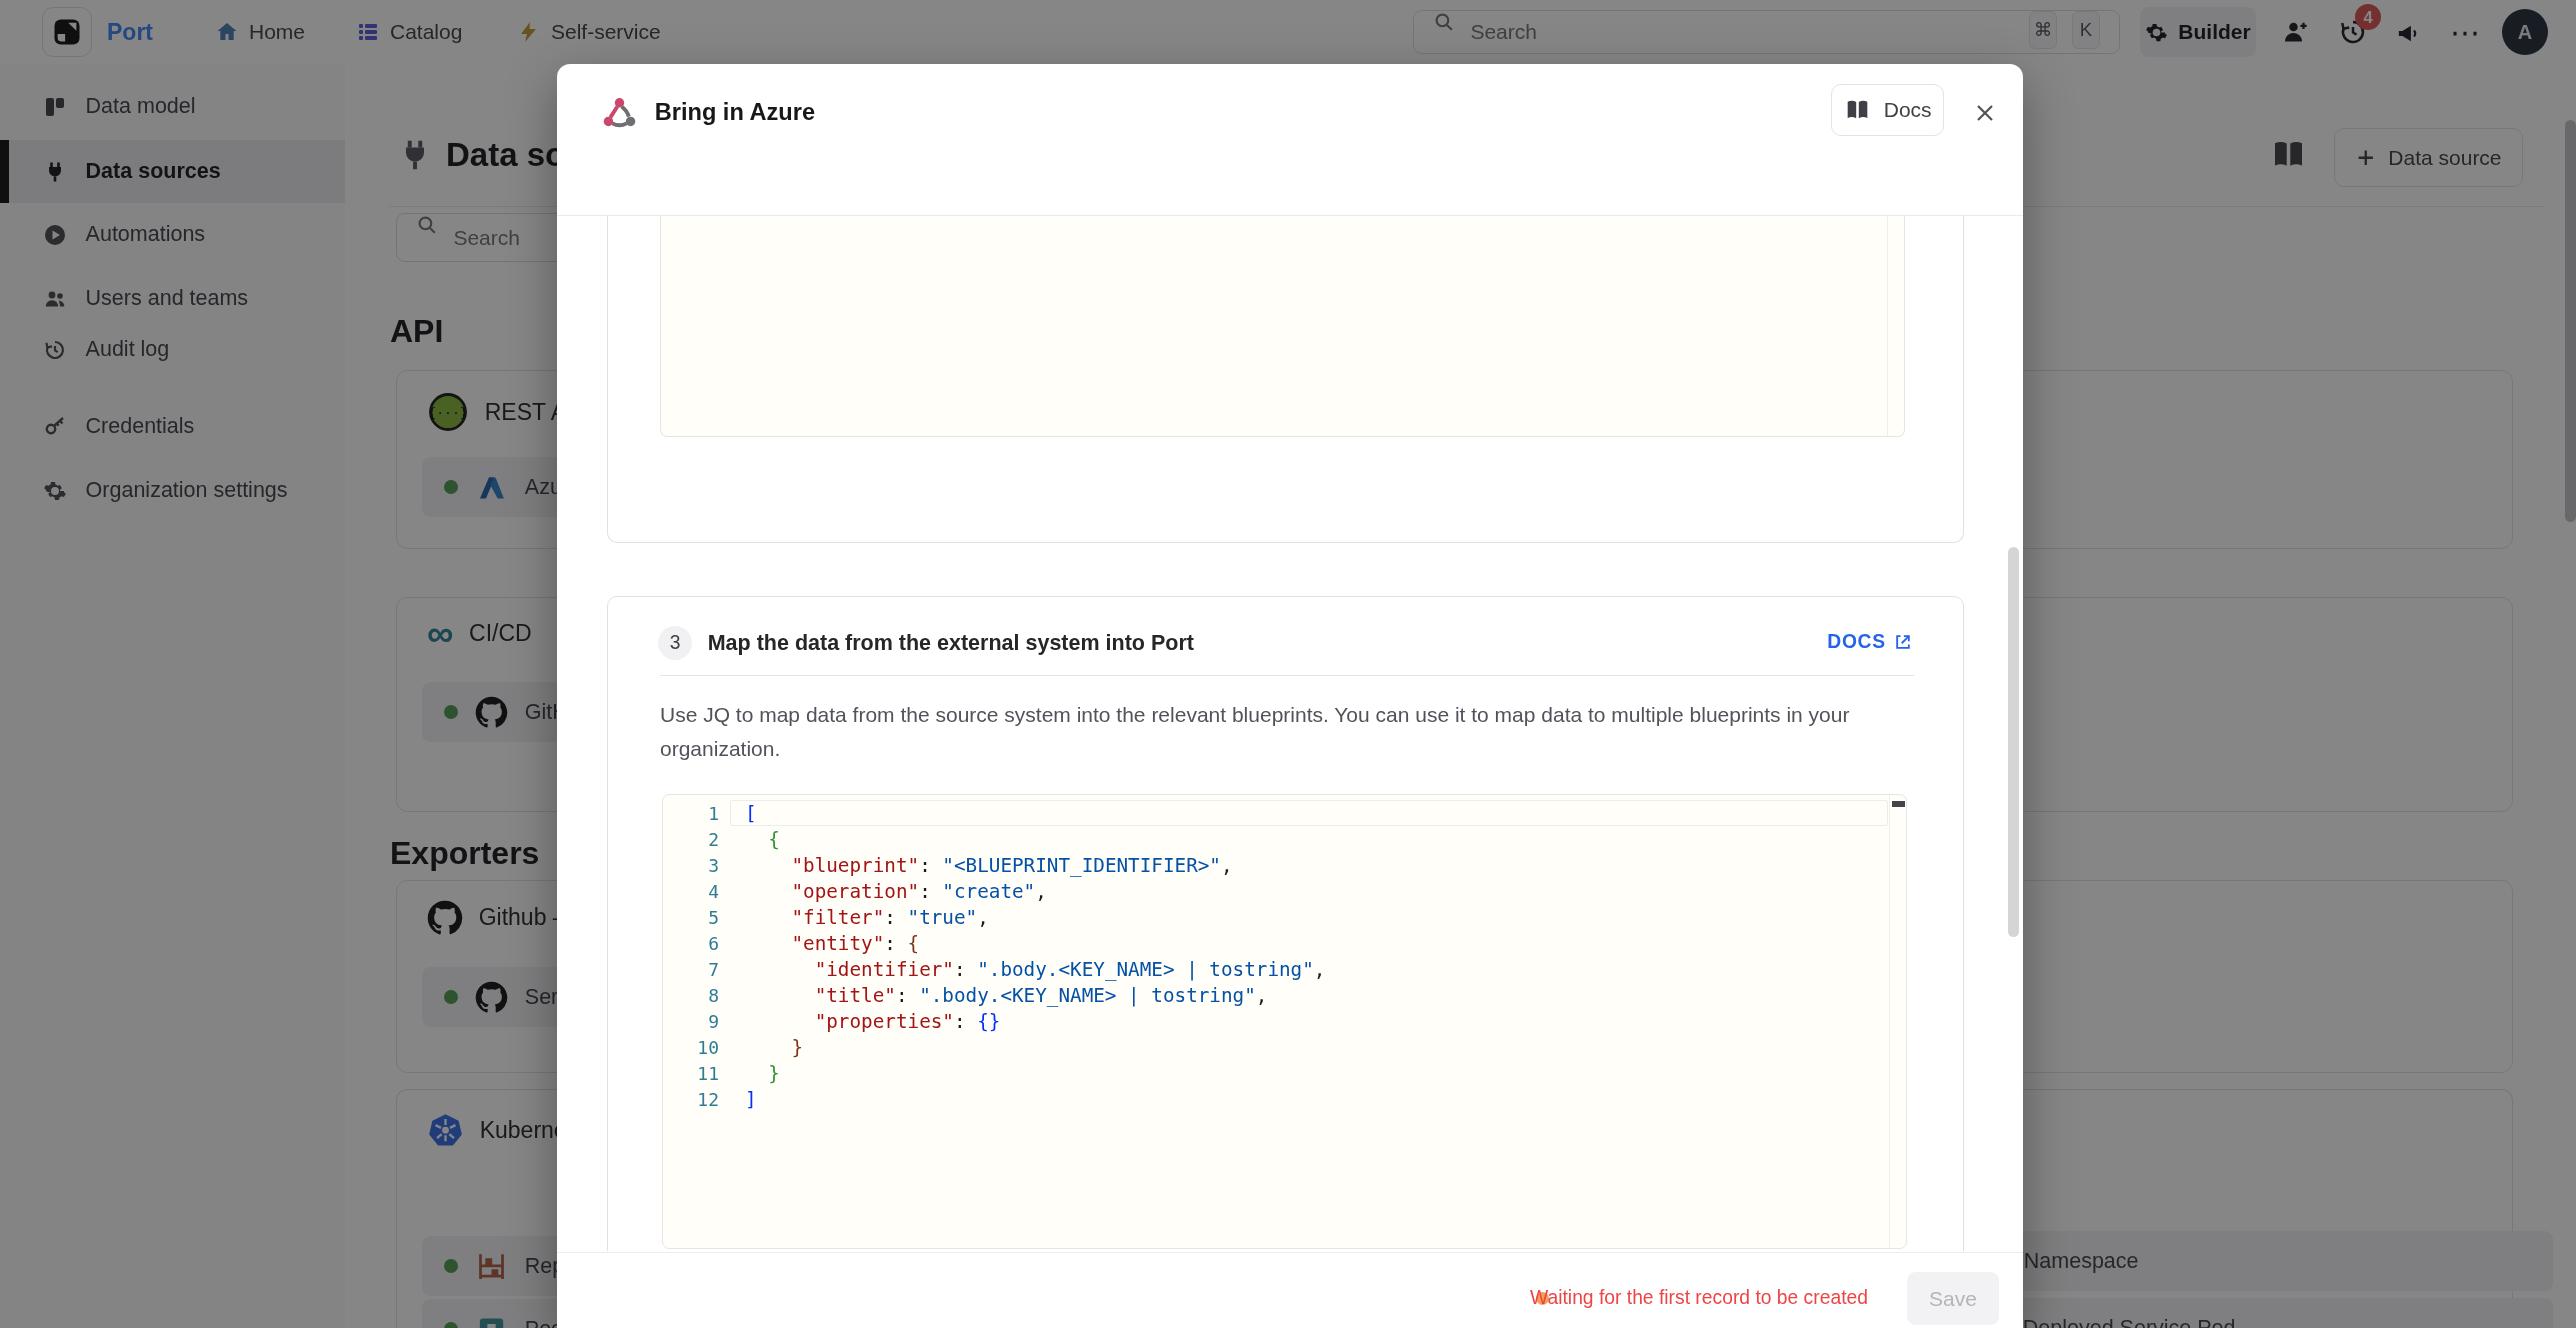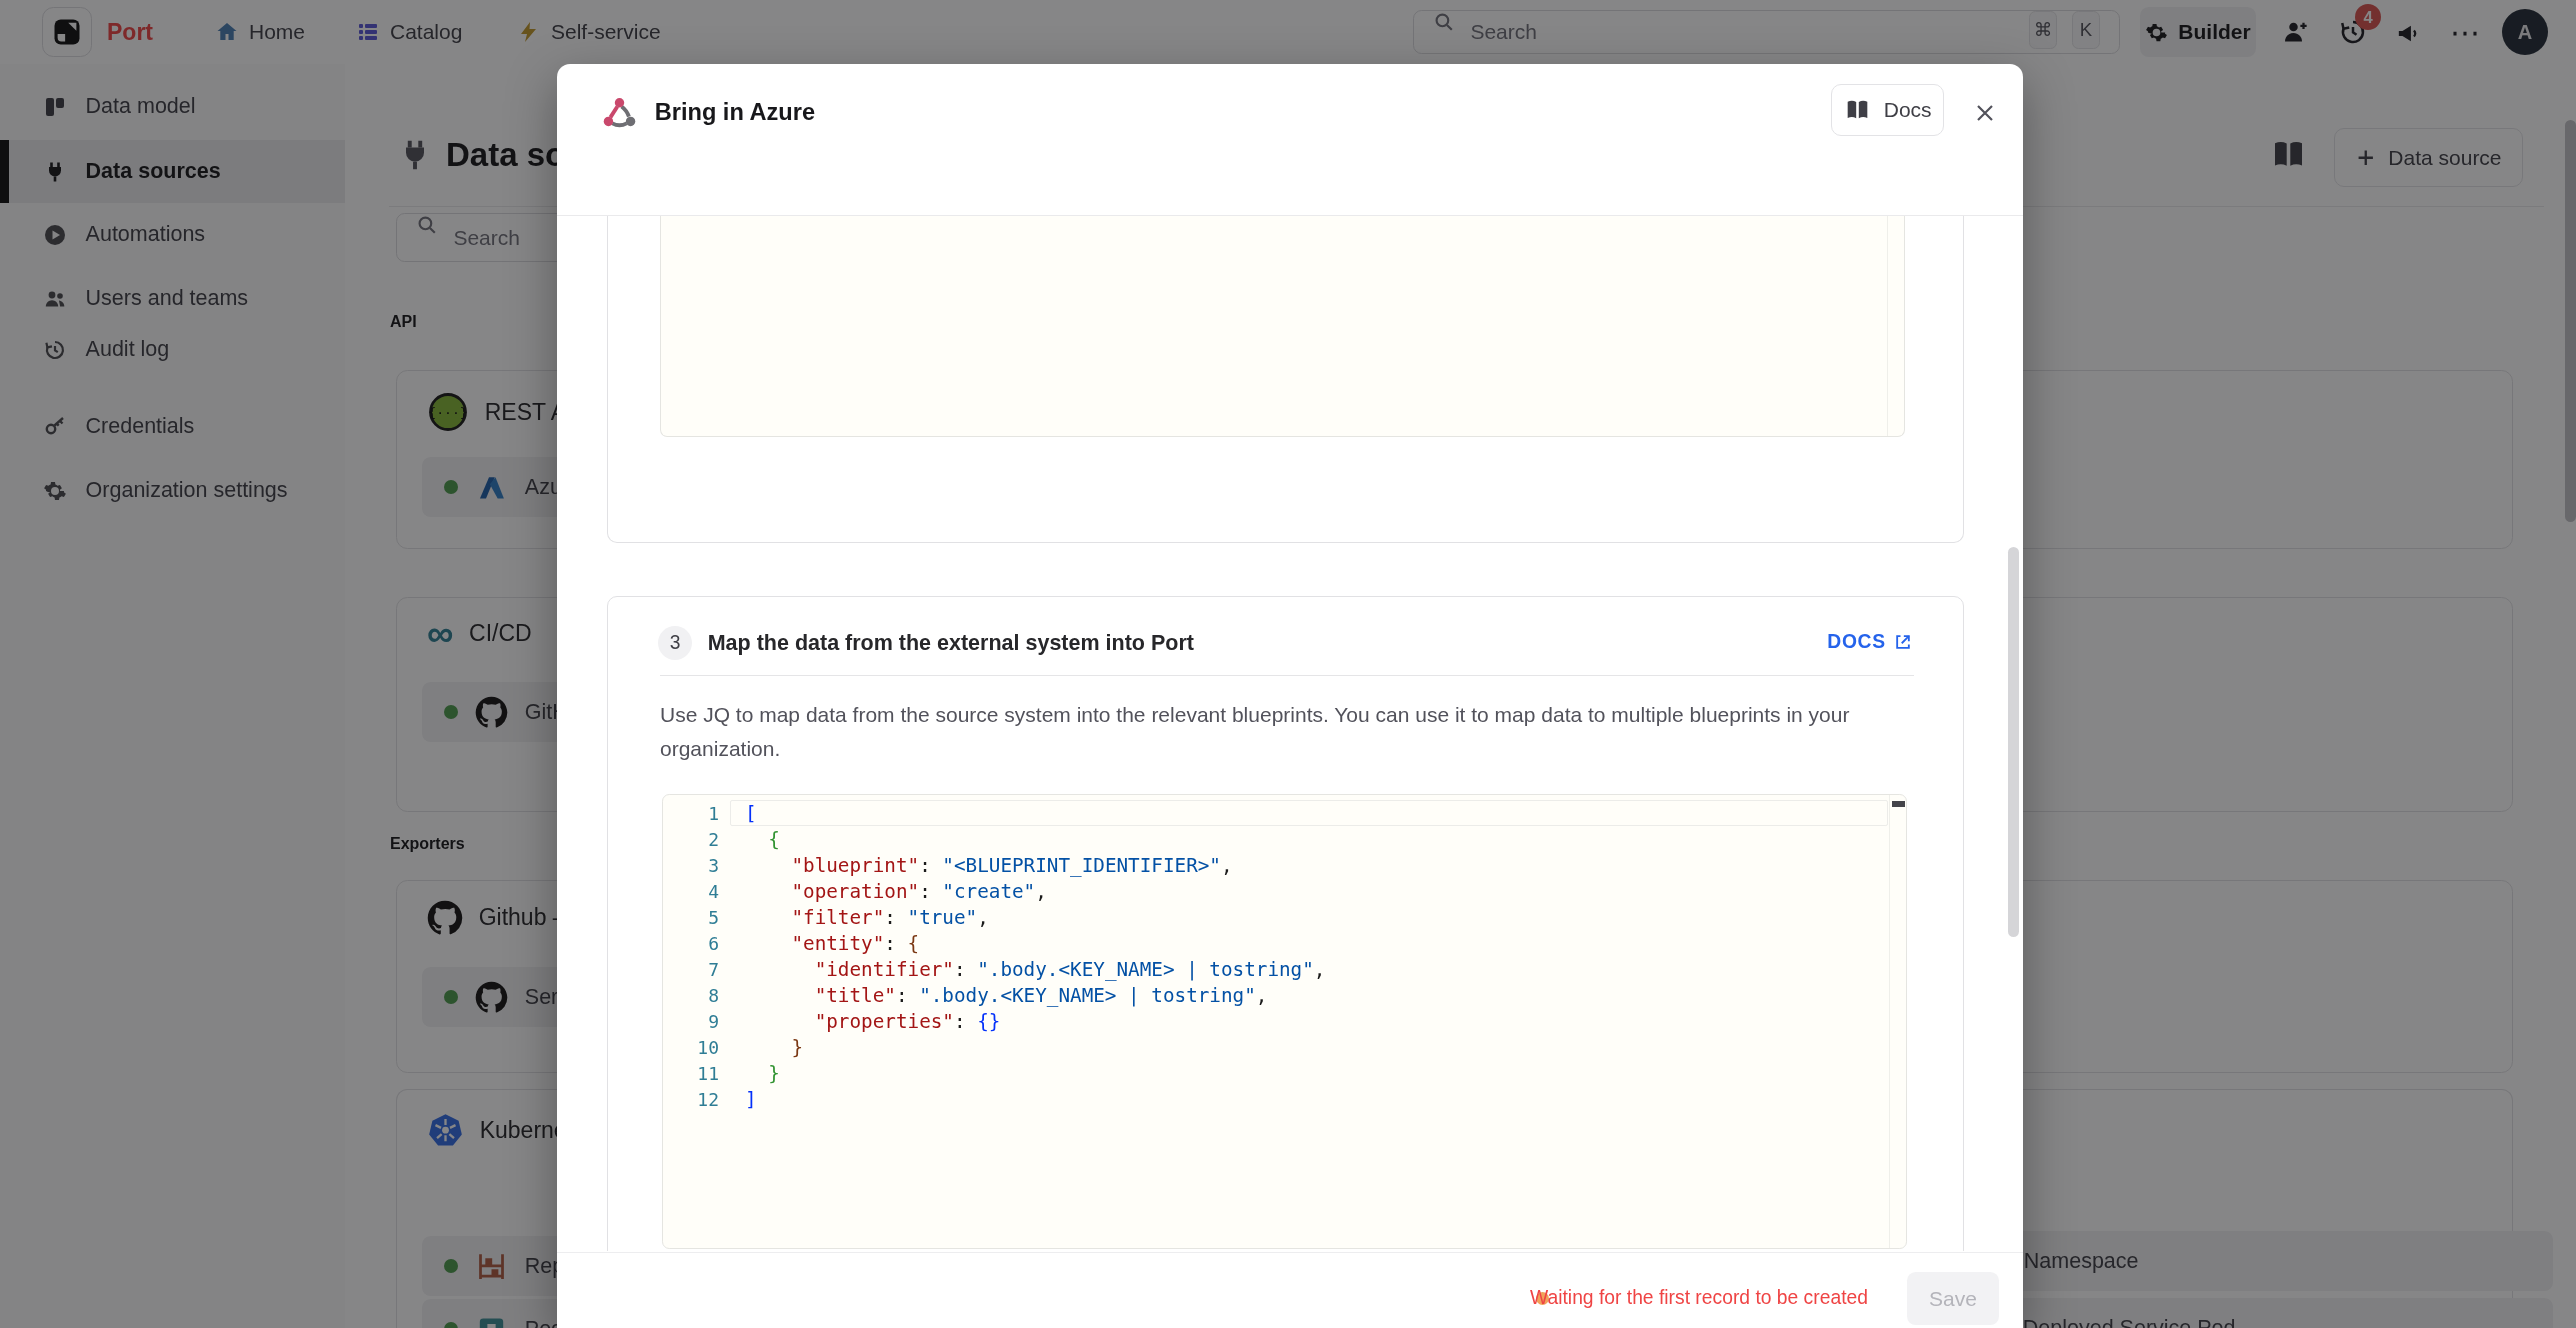--- a/index.html
+++ b/index.html
@@ -14,21 +14,21 @@
   .kbd{width:33px;height:36px;border:1.4px solid #E3E3E6;background:#F7F7F8;border-radius:6.4px;
     display:flex;align-items:center;justify-content:center;font-size:18.6px;color:#52525B;}
   
   #sidebar{left:0;top:64px;width:345px;height:1264px;background:#FAFAFA;border-right:1.4px solid #ECECEE;padding-left:48px;}
   .side-item{left:0;width:345px;height:63px;display:flex;align-items:center;gap:18.6px;padding-left:43px;box-sizing:border-box;
     font-size:21.5px;color:#3F3F46;}
   .side-item.active{background:#EAEAEC;color:#18181B;font-weight:600;}
   .active-bar{left:0;width:9.3px;height:63px;background:#111;}
   
   .h-title{font-size:33px;font-weight:600;color:#18181B;}
-  .grp-heading{font-size:16px;font-weight:600;color:#18181B;}
+  .grp-heading{font-size:32px;font-weight:600;color:#18181B;}
   .card{background:#fff;border:1.4px solid #E1E1E4;border-radius:11.4px;box-sizing:border-box;}
   .card-title{font-size:23px;font-weight:500;color:#27272A;}
   .pill{background:#F0F0F2;border-radius:8.6px;height:60px;display:flex;align-items:center;gap:17px;padding-left:21.5px;box-sizing:border-box;
     font-size:21.5px;color:#3F3F46;}
   .gdot{width:14.3px;height:14.3px;border-radius:50%;background:#4C9A4C;flex:0 0 auto;}
   .search-box{border:1.4px solid #DBDBDE;border-radius:8.6px;background:#fff;display:flex;gap:14.3px;padding:0 18.6px;box-sizing:border-box;}
   .search-box input{border:none;background:transparent;font-size:21px;color:#52525B;width:100%;
     font-family:"Liberation Sans",sans-serif;}
   .search-box input::placeholder{color:#71717A;}
   
@@ -61,21 +61,21 @@
   <div id="topbar" class="ab">
     <div class="ab flex" style="left:42px;top:7.2px;width:50px;height:50px;border:1.4px solid #DCDCE0;border-radius:11.4px;justify-content:center;box-sizing:border-box;">
       <span>
         <svg width="30" height="30" viewBox="0 0 24 24">
             <rect x="2" y="2" width="20" height="20" rx="5" fill="#111"></rect>
             <polygon points="13,4.5 19.5,4.5 19.5,11" fill="#fff"></polygon>
             <path d="M4.5 13.5h6v6h-3a3 3 0 0 1-3-3z" fill="#fff"></path>
           </svg>
       </span>
     </div>
-    <div class="ab flex" style="left:107px;top:0;height:64px;font-size:23px;font-weight:700;color:#ef4444;">
+    <div class="ab flex" style="left:107px;top:0;height:64px;font-size:23px;font-weight:700;color:#3b82f6;">
         <span>Port</span>
       </div>
 
     <div class="ab flex nav-item" style="left:215px;top:0;">
       <span>
           <svg width="24" height="24" viewBox="0 0 24 24">
             <path d="M12 3 2.5 11h2.8v9h5.2v-6h3v6h5.2v-9h2.8z" fill="#4B7FB3"></path>
           </svg>
         </span>
       <span>Home</span>

